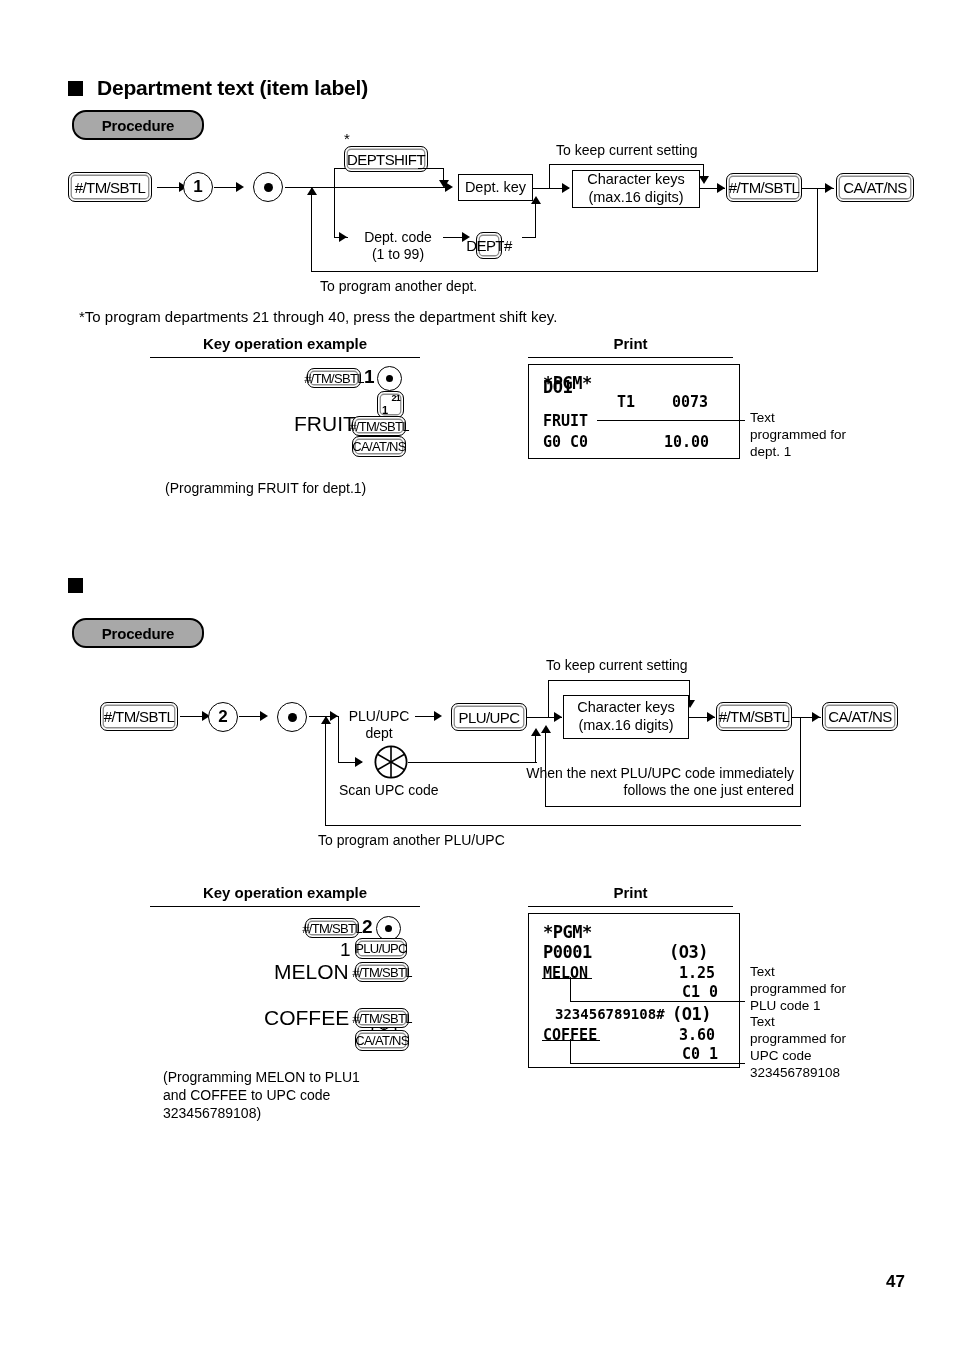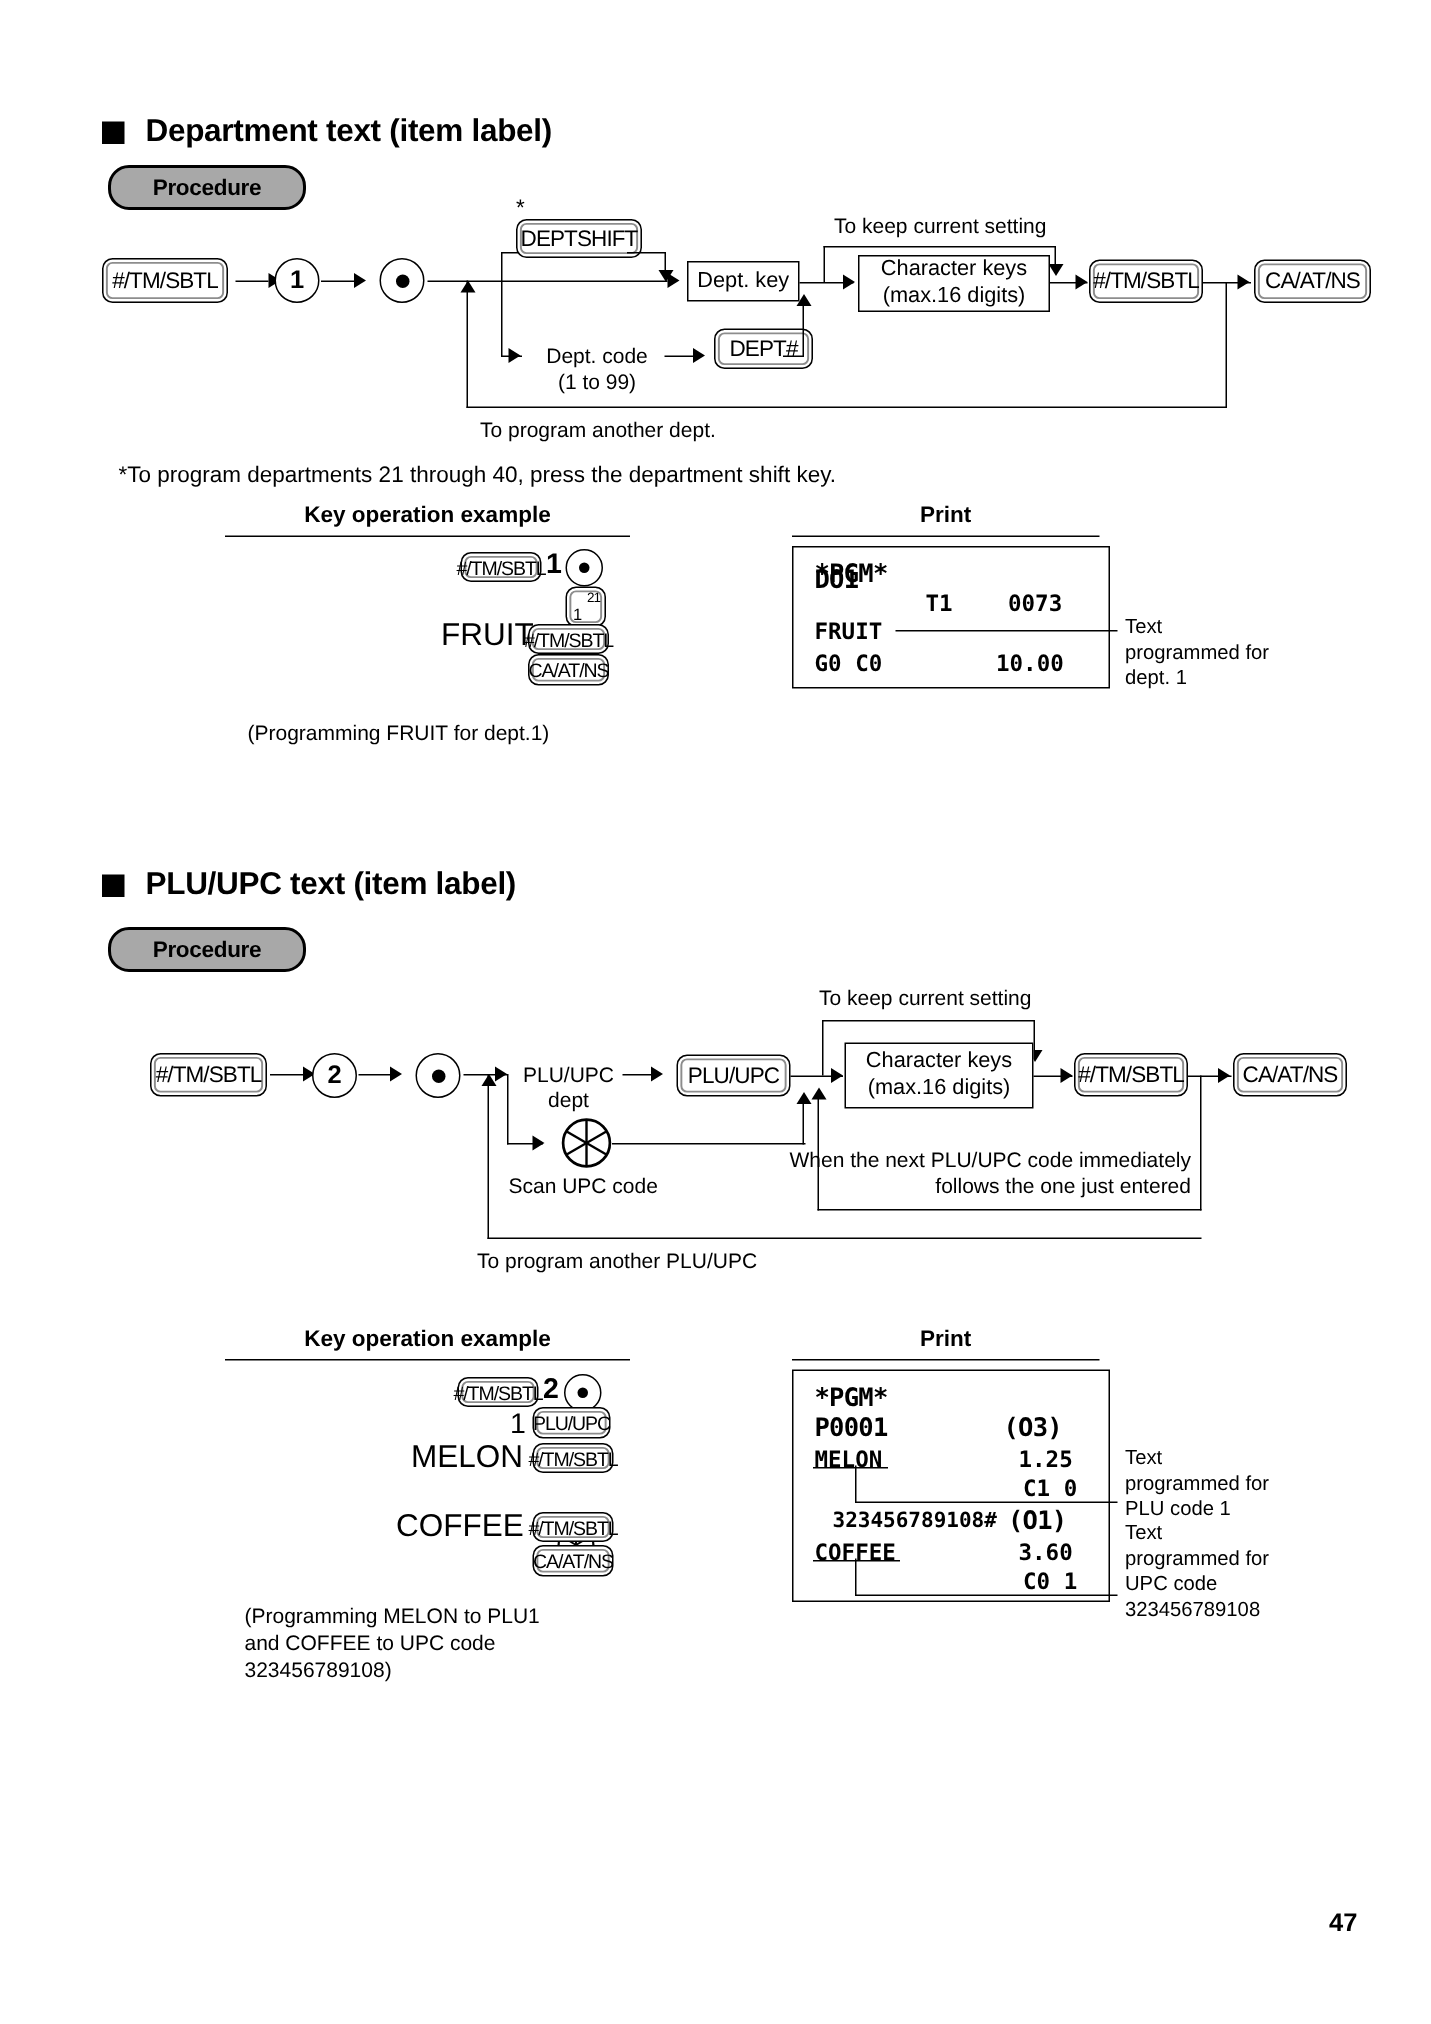--- a/index.html
+++ b/index.html
@@ -129,21 +129,21 @@
 </div>
 
 <div class="abs h" style="left:334px;top:237px;width:14px;"></div>
 <div class="abs arw arw-r" style="left:339px;top:232px;"></div>
 <div class="abs lbl c" style="left:352px;top:229px;width:92px;">
   <div>Dept. code</div>
   <div>(1 to 99)</div>
 </div>
 <div class="abs h" style="left:443px;top:237px;width:24px;"></div>
 <div class="abs arw arw-r" style="left:462px;top:232px;"></div>
-<div class="abs keycap lg" style="left:476px;top:219px;width:66px;height:27px;">
+<div class="abs keycap lg" style="left:476px;top:232px;width:26px;height:27px;">
   <span>DEPT#</span>
 </div>
 <div class="abs h" style="left:522px;top:237px;width:14px;"></div>
 <div class="abs v" style="left:535px;top:199px;height:39px;"></div>
 <div class="abs arw arw-u" style="left:531px;top:196px;"></div>
 
 <div class="abs h" style="left:533px;top:188px;width:36px;"></div>
 <div class="abs arw arw-r" style="left:562px;top:183px;"></div>
 
 <div class="abs lbl" style="left:556px;top:142px;">To keep current setting</div>
@@ -178,21 +178,21 @@
 <div class="abs rule" style="left:150px;top:357px;width:270px;"></div>
 
 <div class="abs keycap" style="left:307px;top:368px;width:54px;height:20px;">
   <span>#/TM/SBTL</span>
 </div>
 <div class="abs" style="left:364px;top:366px;font-size:19px;font-weight:bold;">1</div>
 <div class="abs circ" style="left:377px;top:366px;width:25px;height:25px;">
   <span class="dot" style="width:7px;height:7px;"></span>
 </div>
 
-<div class="abs keycap" style="left:377px;top:391px;width:27px;height:27px;padding:0;">
+<div class="abs keycap" style="left:377px;top:391px;width:27px;height:27px;padding:0;font-weight:bold;">
   <span class="abs" style="right:3px;top:1px;font-size:9px;">21</span>
   <span class="abs" style="left:4px;bottom:1px;font-size:11px;">1</span>
 </div>
 
 <div class="abs" style="left:294px;top:412px;font-size:21px;">FRUIT</div>
 <div class="abs keycap" style="left:352px;top:416px;width:54px;height:20px;">
   <span>#/TM/SBTL</span>
 </div>
 <div class="abs keycap" style="left:352px;top:436px;width:54px;height:21px;">
   <span>CA/AT/NS</span>
@@ -213,21 +213,20 @@
   <span class="rline" style="left:135px;top:68px;">10.00</span>
 </div>
 
 <div class="abs h" style="left:597px;top:420px;width:148px;"></div>
 <div class="abs note" style="left:750px;top:410px;white-space:pre-line;">Text
 programmed for
 dept. 1</div>
 
 <div class="abs sec-head" style="left:68px;top:578px;">
   <span class="sec-sq"></span>
-  <span class="sec-title">PLU/UPC text (item label)</span>
 </div>
 
 <div class="abs pill" style="left:72px;top:618px;">
   <span>Procedure</span>
 </div>
 
 <div class="abs keycap lg" style="left:100px;top:702px;width:78px;height:29px;">
   <span>#/TM/SBTL</span>
 </div>
 <div class="abs h" style="left:180px;top:716px;width:23px;"></div>

